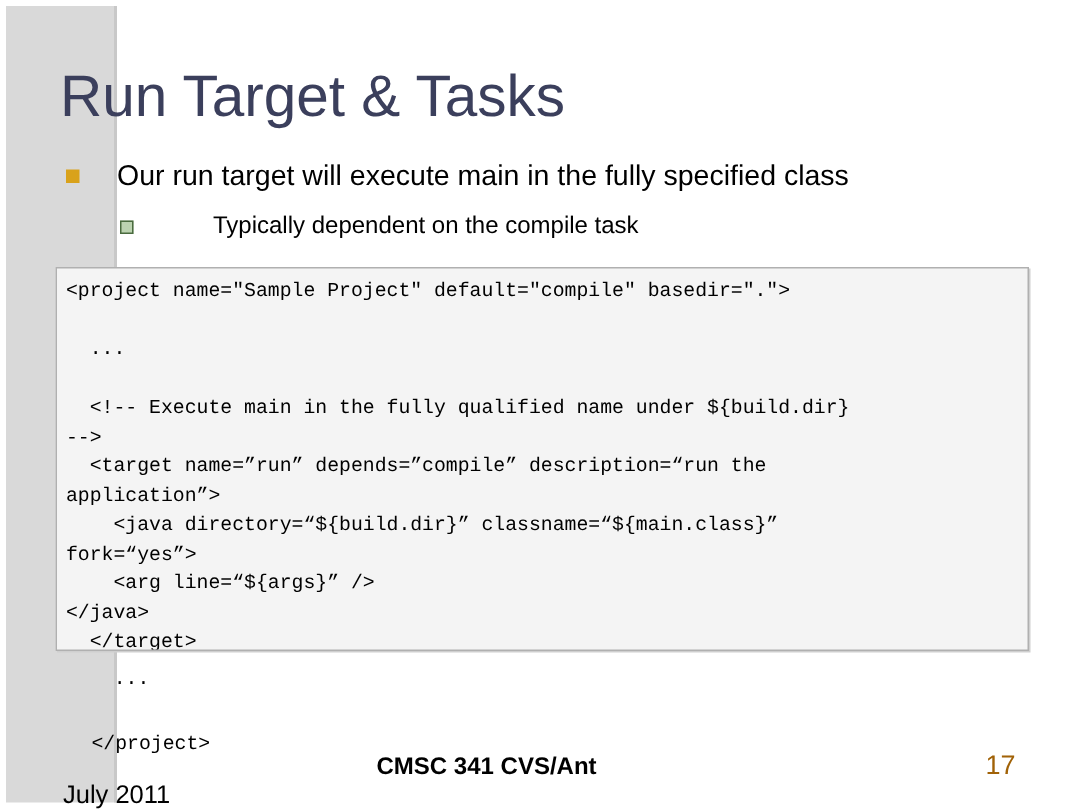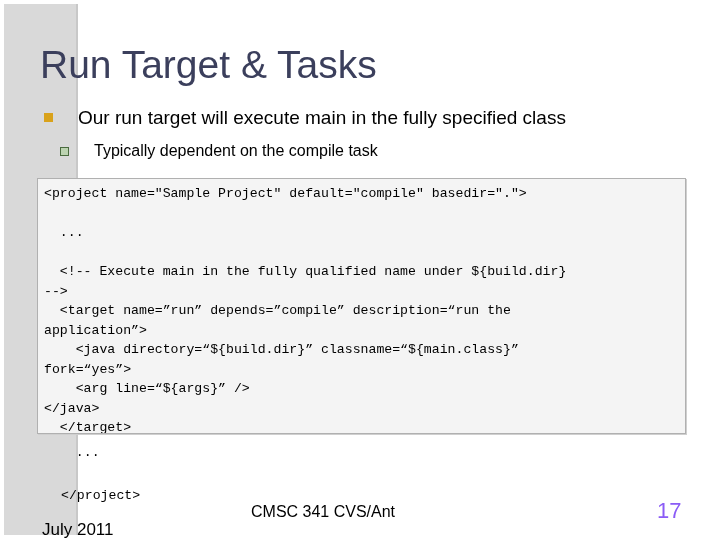--- a/index.html
+++ b/index.html
@@ -42,22 +42,23 @@
   .bullet-row {
     position: absolute;
     display: flex;
     align-items: flex-start;
   }
   #bullet-1 {
     left: 44px;
     top: 106px;
   }
   #bullet-2 {
-    left: 60px;
+    left: 80px;
     top: 141px;
+    gap: 28px;
   }
   .marker-square-filled {
     width: 9px;
     height: 9px;
     background: #d9a21b;
     margin-top: 7px;
     flex: 0 0 auto;
   }
   .marker-square-hollow {
     width: 9px;
@@ -133,28 +134,29 @@
     margin-top: 19px;
   }
   #footer-center {
     position: absolute;
     left: 251px;
     top: 502px;
     font-size: 16px;
     line-height: 20px;
     color: #000000;
     white-space: nowrap;
+    font-weight: bold;
   }
   #footer-page {
     position: absolute;
     left: 657px;
     top: 500px;
-    font-size: 22px;
+    font-size: 18px;
     line-height: 21px;
-    color: #8b5cf6;
+    color: #a16207;
     white-space: nowrap;
   }
 </style>
 </head>
 <body>
 
 <div id="slide">
 
   <div id="sidebar-band"></div>
 

